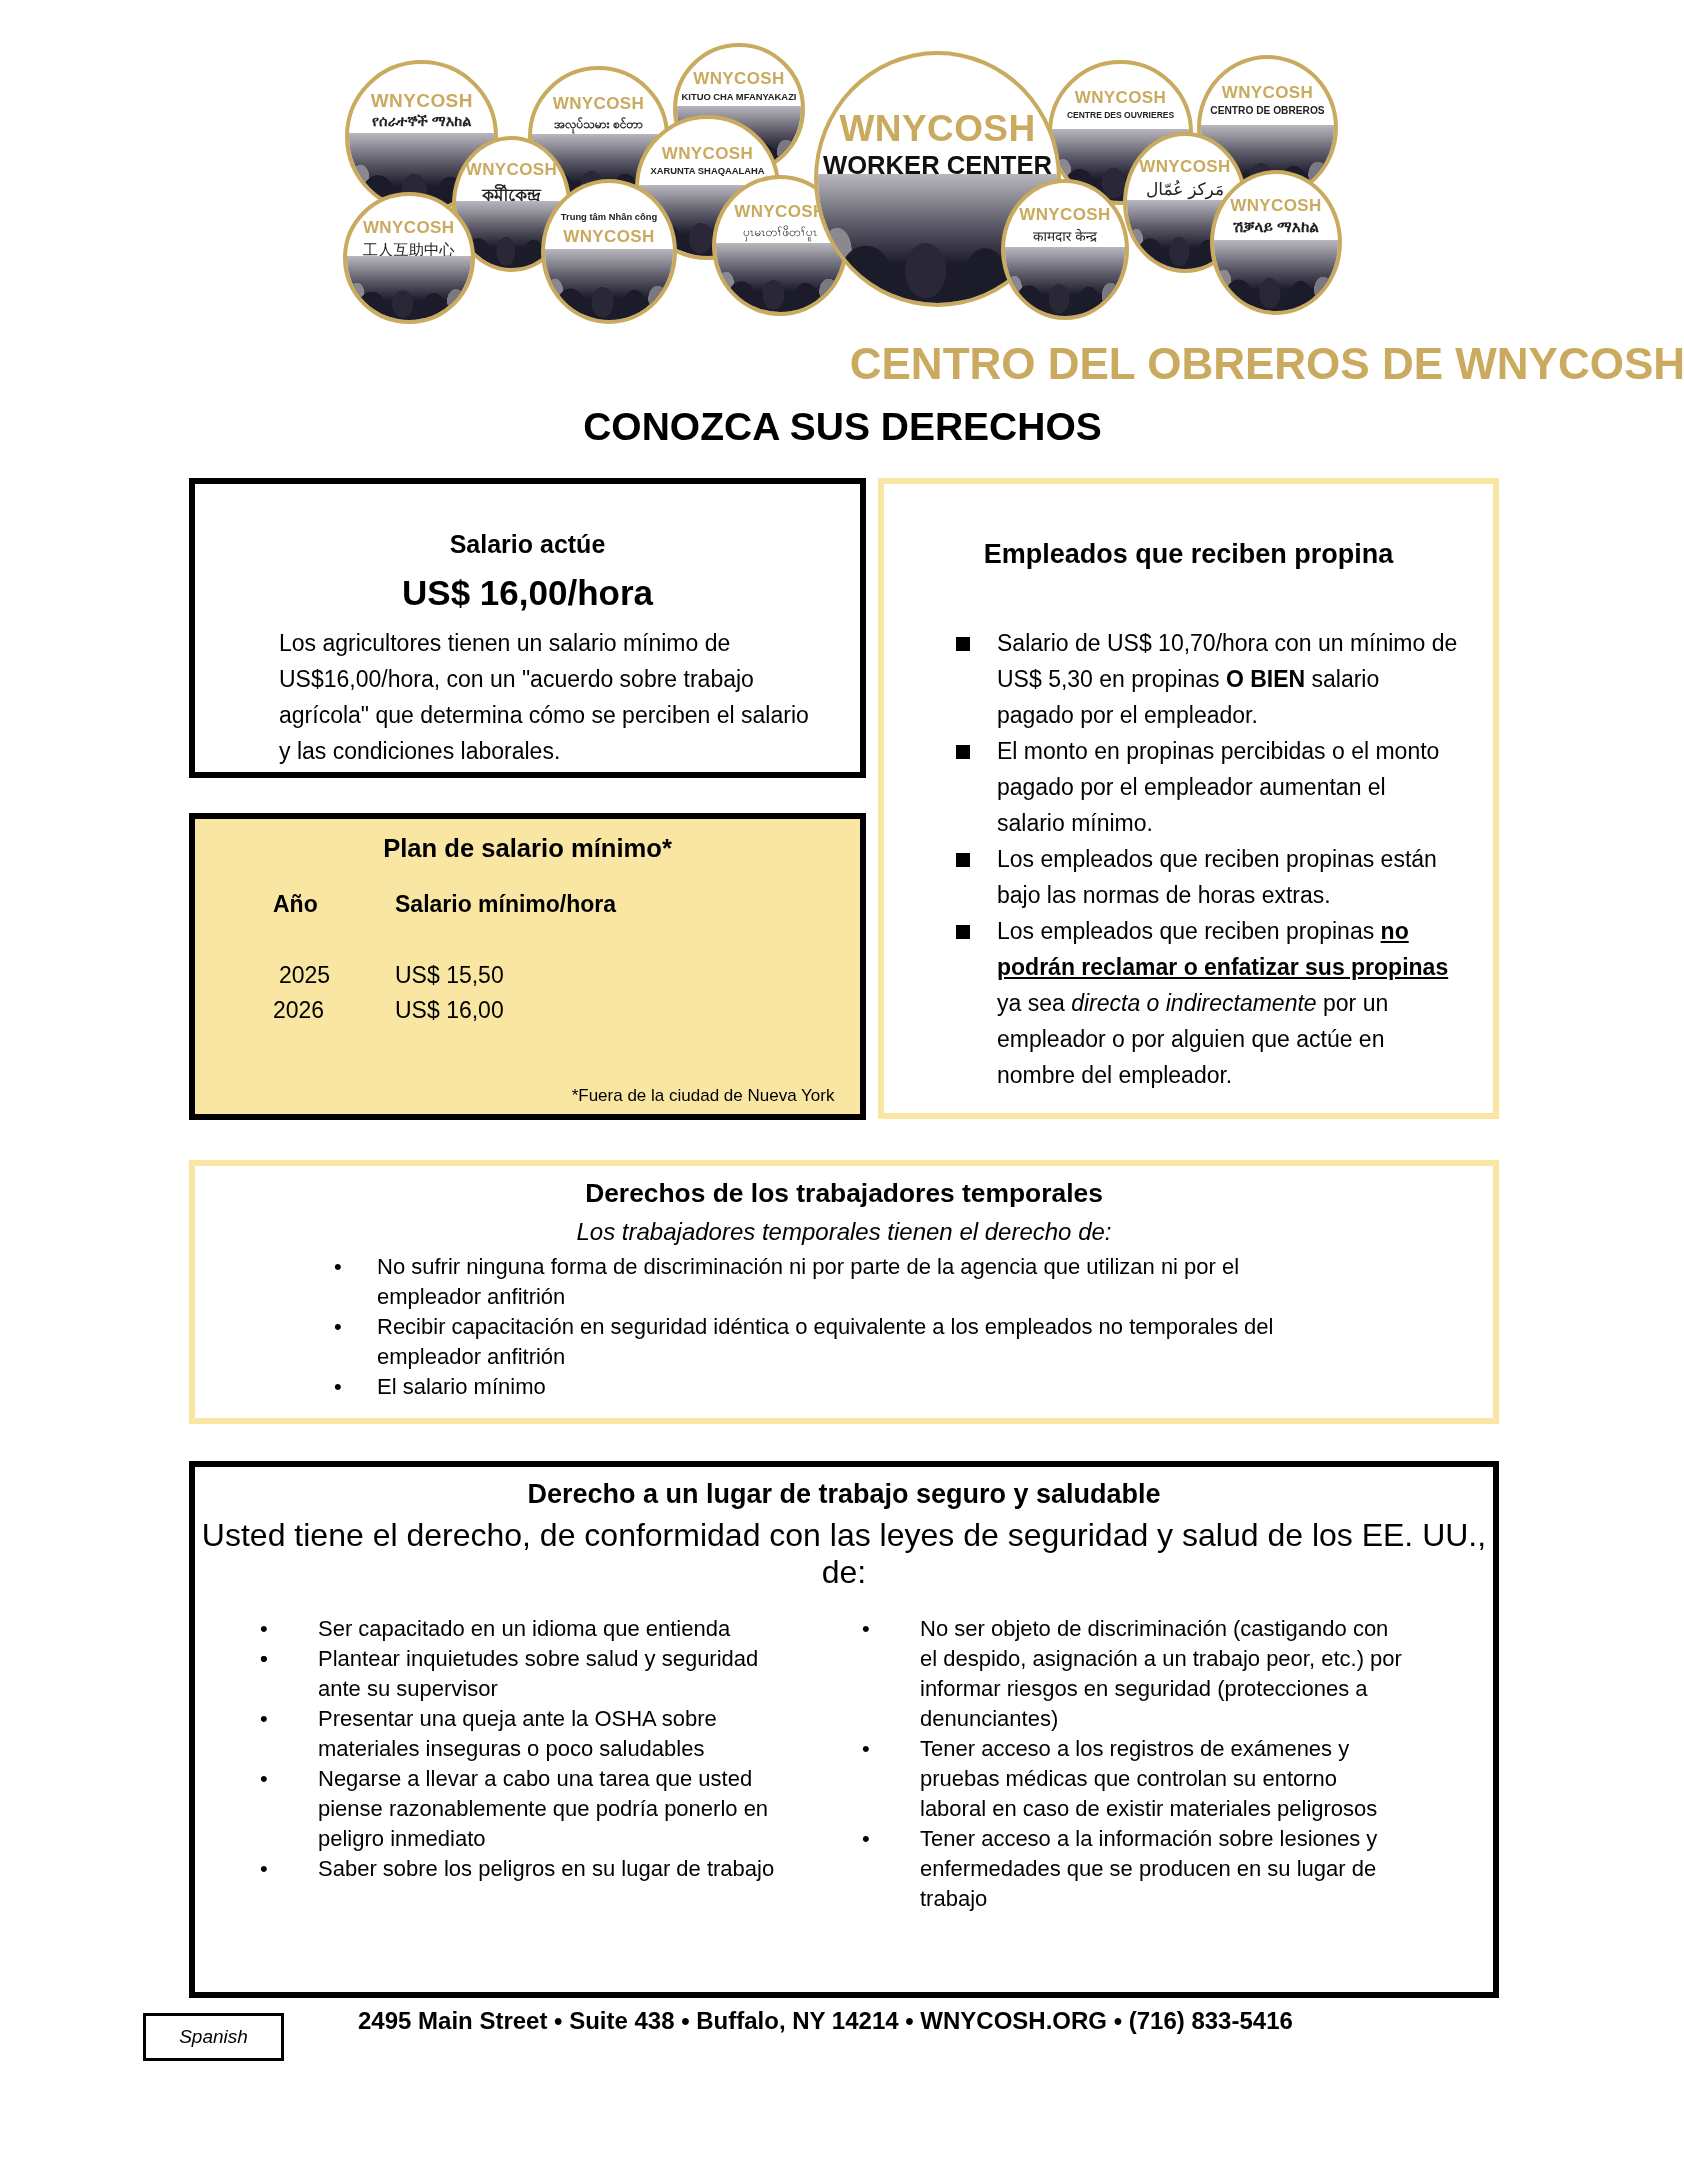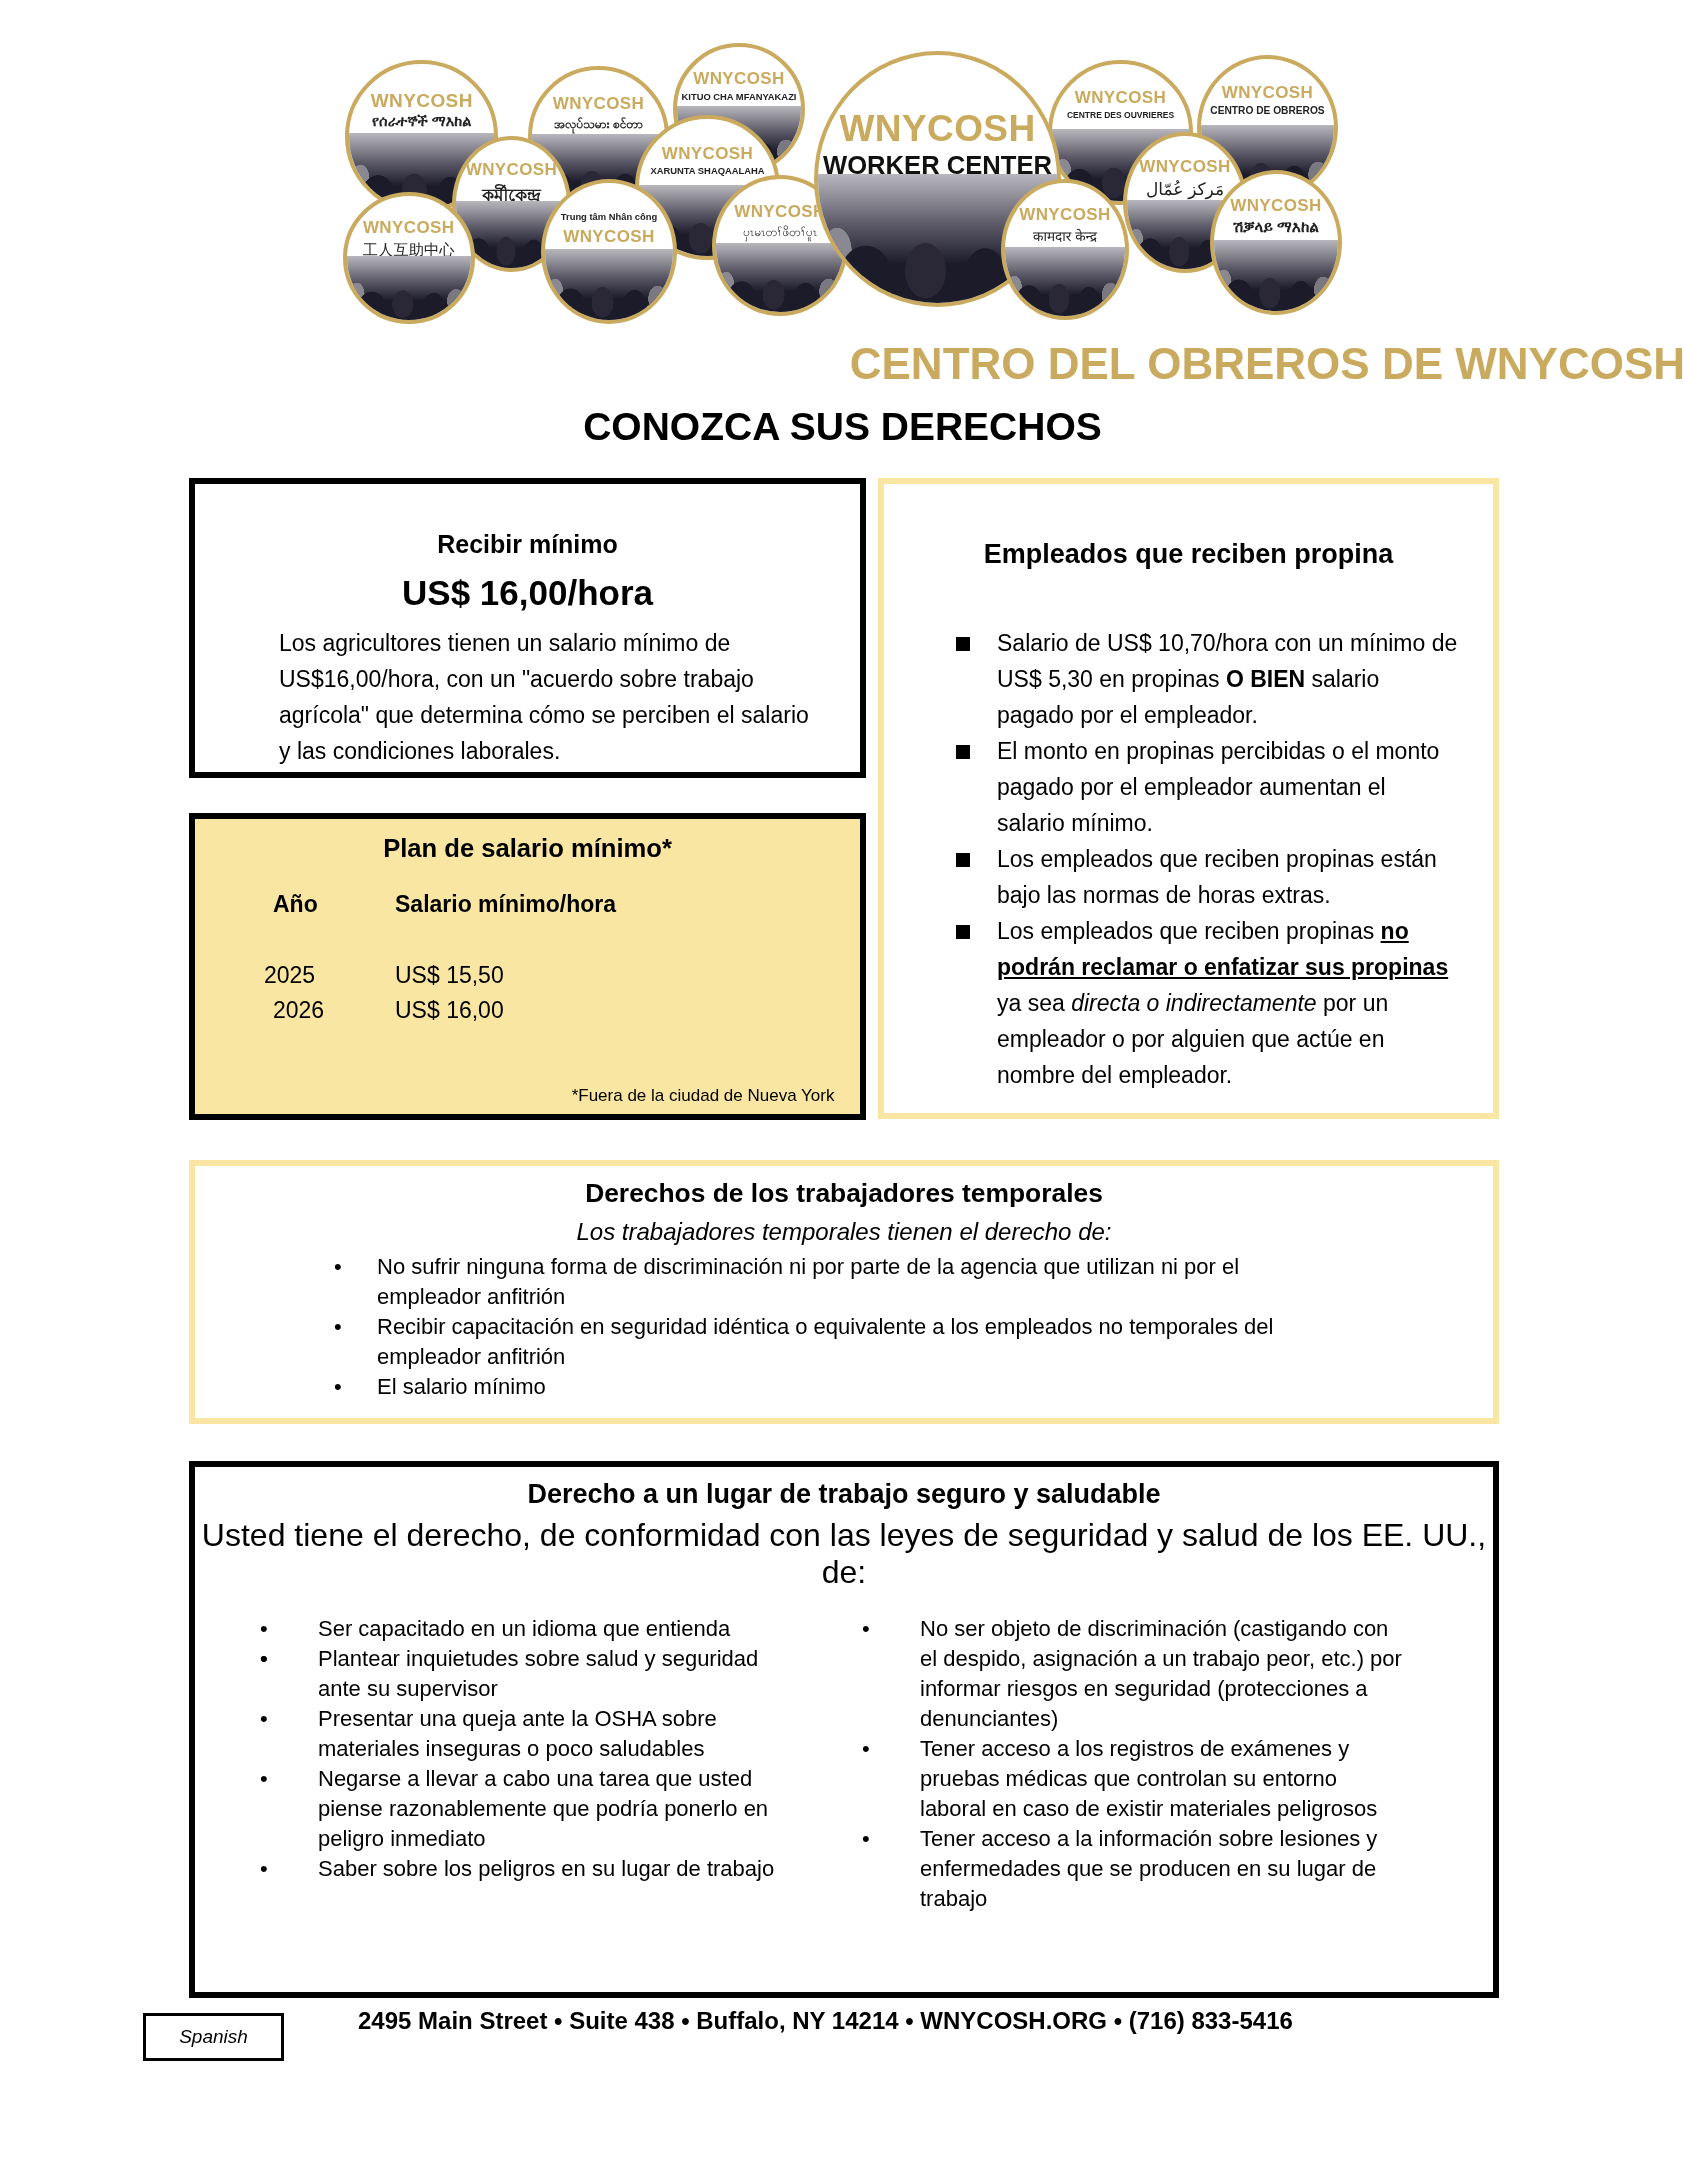--- a/index.html
+++ b/index.html
@@ -124,30 +124,30 @@
     <span class="brand" style="font-size:17px">WNYCOSH</span>
     <span class="sub" style="font-size:15.3px">ሽቓላይ ማእከል</span>
     <div class="crowd"></div>
   </div>
 </div>
 
 <div class="title-gold">CENTRO DEL OBREROS DE WNYCOSH</div>
 <div class="title-black">CONOZCA SUS DERECHOS</div>
 
 <div class="box box-black" style="left:189px;top:478px;width:677px;height:300px;">
-  <div class="center h3" style="margin-top:46px;font-size:25px">Recibir mínimo</div>
+  <div class="center h3" style="margin-top:46px;font-size:25px">Salario actúe</div>
   <div class="center h3" style="margin-top:13.6px;font-size:35px">US$ 16,00/hora</div>
   <div class="txt" style="margin:12px 51px 0 84px;">Los agricultores tienen un salario mínimo de US$16,00/hora, con un "acuerdo sobre trabajo agrícola" que determina cómo se perciben el salario y las condiciones laborales.</div>
 </div>
 
 <div class="box box-yellow" style="left:189px;top:813px;width:677px;height:307px;">
   <div class="center h3" style="margin-top:14.5px;font-size:25.6px">Plan de salario mínimo*</div>
   <div class="abs b" style="left:78px;top:72px;font-size:23px">Año</div>
   <div class="abs b" style="left:200px;top:72px;font-size:23px">Salario mínimo/hora</div>
-  <div class="abs" style="left:69px;top:143px;font-size:23px">2025</div>
+  <div class="abs" style="left:84px;top:143px;font-size:23px">2025</div>
   <div class="abs" style="left:200px;top:143px;font-size:23px">US$ 15,50</div>
   <div class="abs" style="left:78px;top:178px;font-size:23px">2026</div>
   <div class="abs" style="left:200px;top:178px;font-size:23px">US$ 16,00</div>
   <div class="abs" style="right:25.6px;top:267px;font-size:17px">*Fuera de la ciudad de Nueva York</div>
 </div>
 
 <div class="box box-gold" style="left:878px;top:478px;width:621px;height:641px;">
   <div class="center h3" style="margin-top:55px;font-size:27px">Empleados que reciben propina</div>
   <ul class="sq" style="margin:55px 34px 0 72px;">
     <li>

